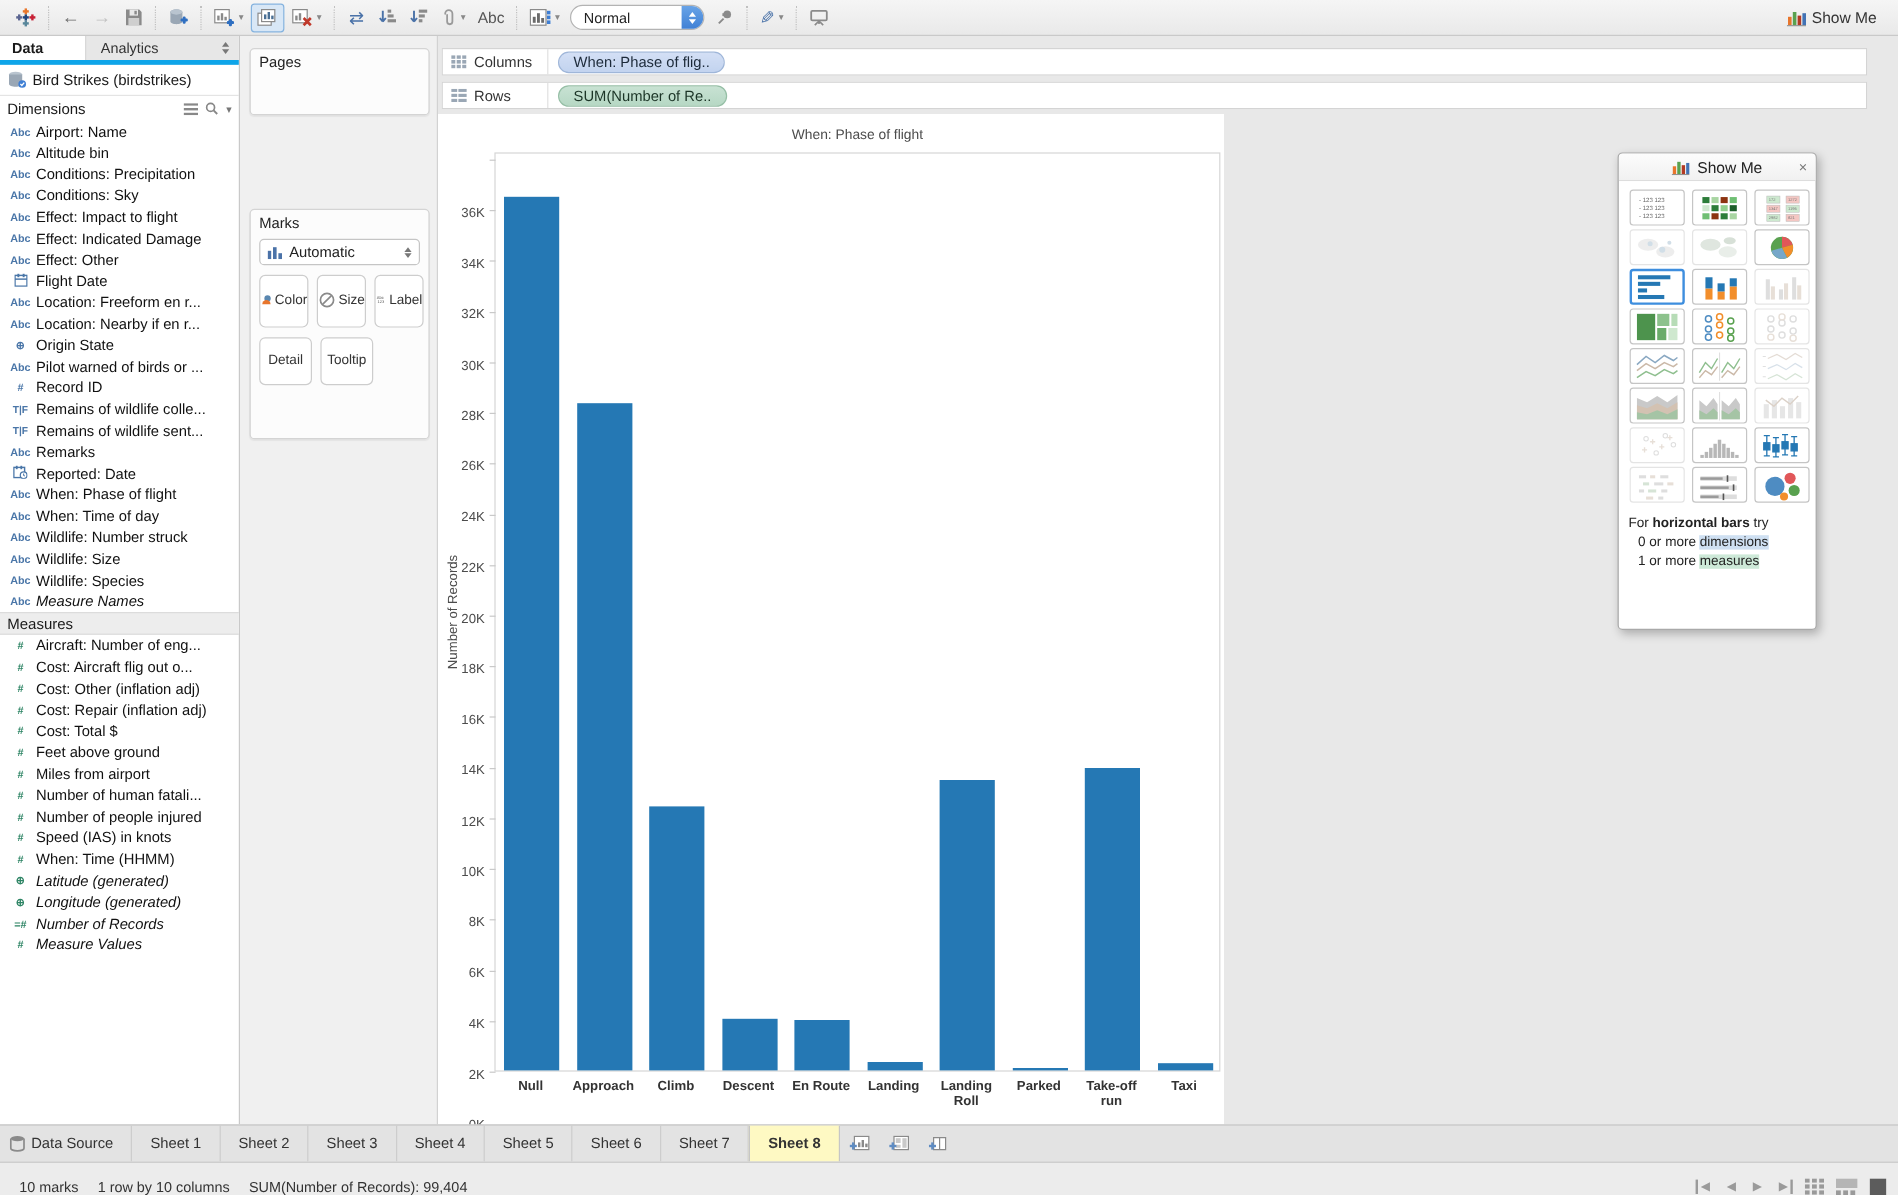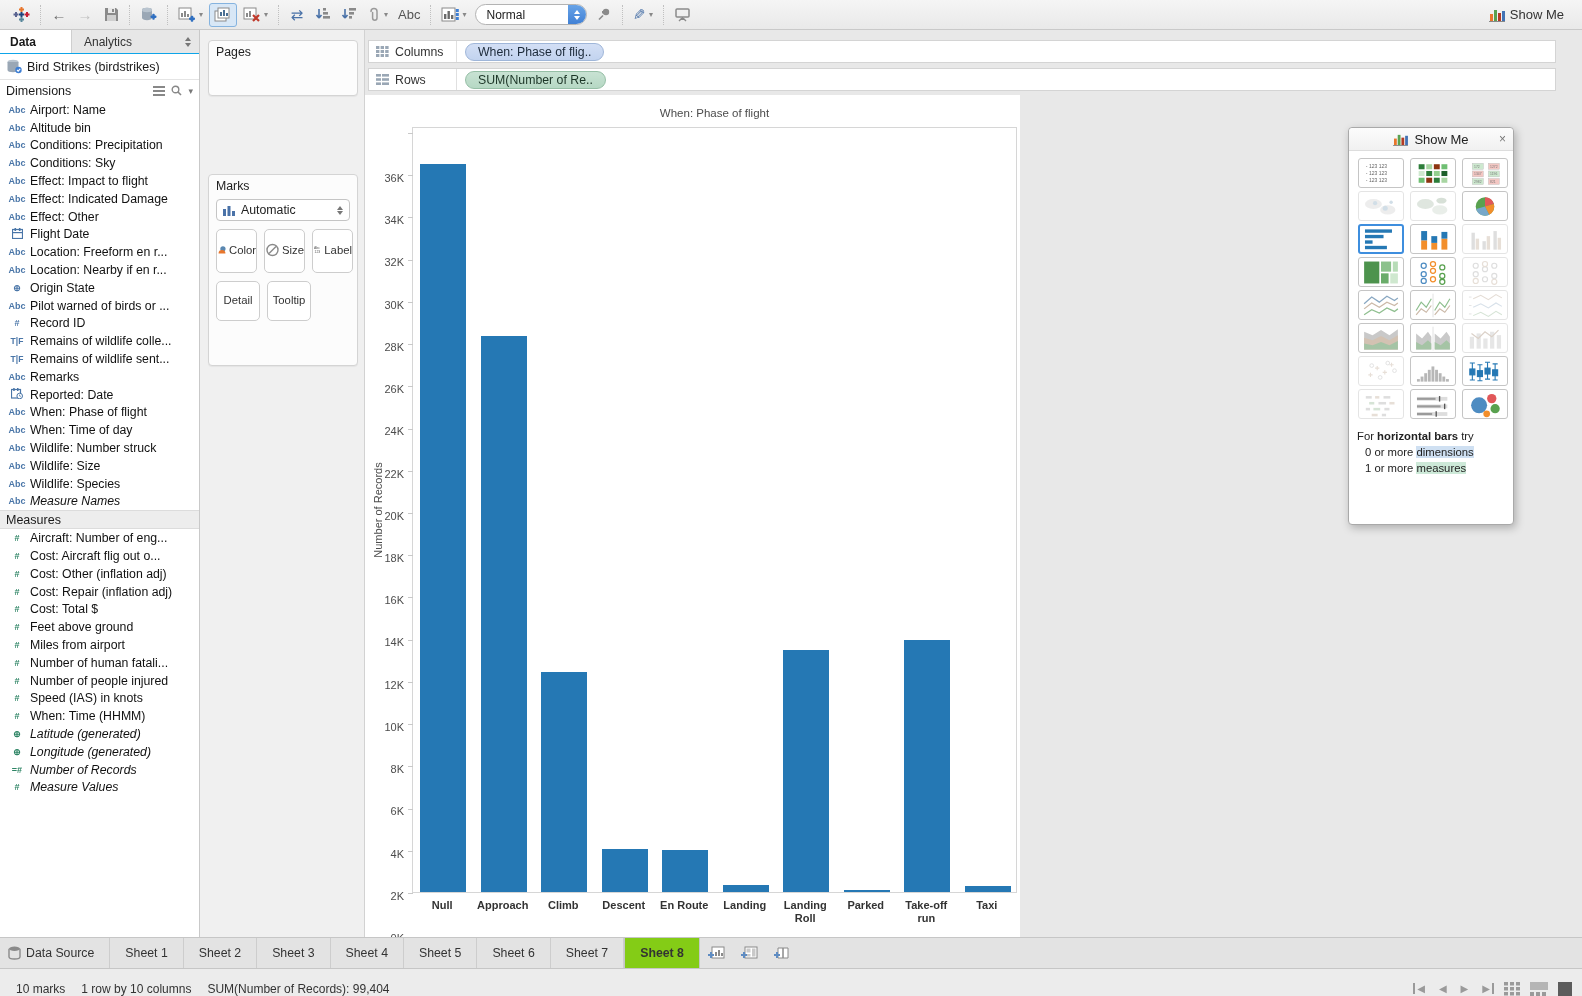--- a/index.html
+++ b/index.html
@@ -25,21 +25,21 @@
     display:flex; flex-direction:column; align-items:center; justify-content:center; gap:2px; }
   .tri-up-w { width:0;height:0;border-left:3px solid transparent;border-right:3px solid transparent;border-bottom:4px solid #fff; }
   .tri-dn-w { width:0;height:0;border-left:3px solid transparent;border-right:3px solid transparent;border-top:4px solid #fff; }
   .tri-up-g { width:0;height:0;border-left:3px solid transparent;border-right:3px solid transparent;border-bottom:4px solid #777; }
   .tri-dn-g { width:0;height:0;border-left:3px solid transparent;border-right:3px solid transparent;border-top:4px solid #777; }
   #tb-spacer { flex:1; }
   #showme-tb { display:flex; align-items:center; gap:5px; font-size:13px; color:#333; padding-right:10px; }
 
   
   #sidebar { position:absolute; left:0; top:30px; width:200px; height:907px; background:#fff; border-right:1px solid #c9c9c9; }
-  #side-tabs { display:flex; height:24px; background:#e7e7e7; border-bottom:1px solid #0ea5e9; }
+  #side-tabs { display:flex; height:24px; background:#e7e7e7; border-bottom:4px solid #0ea5e9; }
   #tab-data { width:72px; background:#fff; border-right:1px solid #cfcfcf; font-weight:bold; display:flex; align-items:center; padding-left:10px; }
   #tab-analytics { flex:1; display:flex; align-items:center; padding-left:12px; color:#333; }
   #pane-stepper { display:flex; flex-direction:column; gap:2px; padding:0 8px; justify-content:center; }
   #datasource-row { height:26px; display:flex; align-items:center; gap:5px; padding-left:6px; border-bottom:1px solid #e4e4e4; font-size:12.5px; }
   .list-header { height:21px; display:flex; align-items:center; padding:0 6px; color:#1a1a1a; font-size:12.5px; }
   #dims-header { justify-content:space-between; }
   #dims-header .hdr-icons { display:flex; align-items:center; gap:6px; color:#777; }
   #meas-header { background:#ededed; border-top:1px solid #dcdcdc; border-bottom:1px solid #dcdcdc; height:19px; }
   .field-row { height:17.8px; display:flex; align-items:center; padding-left:4px; overflow:hidden; white-space:nowrap; }
   .fi { width:26px; flex:none; text-align:center; font-size:9px; font-weight:bold; }
@@ -93,21 +93,21 @@
   .sm-item.selected { border:2px solid #3e8ede; }
   .sm-item.disabled { opacity:.45; }
   .sm-item svg { width:42px; height:27px; }
   #showme-footer { padding:9px 0 0 8px; font-size:11.3px; color:#222; line-height:16px; }
   .hl-dim { background:#cfe0f2; } .hl-meas { background:#cde9d8; }
 
   
   #tabbar { position:absolute; left:0; top:937px; width:1582px; height:31px; background:#e3e3e3; border-top:1px solid #c6c6c6; display:flex; align-items:stretch; }
   .sheet-tab { display:flex; align-items:center; gap:5px; padding:0 15px; border-right:1px solid #cdcdcd; color:#333; font-size:12.3px; }
   .sheet-tab.first { padding-left:8px; }
-  .sheet-tab.active { background:#84cc16; font-weight:bold; border-right:1px solid #c6c6c6; border-left:1px solid #c6c6c6; }
+  .sheet-tab.active { background:#fef9c3; font-weight:bold; border-right:1px solid #c6c6c6; border-left:1px solid #c6c6c6; }
   .tab-icon-btn { display:flex; align-items:center; padding:0 8px; }
 
   
   #statusbar { position:absolute; left:0; top:968px; width:1582px; height:40px; background:#ececec; border-top:1px solid #c6c6c6;
     display:flex; align-items:center; font-size:12px; color:#333; }
   #statusbar .sb-item { margin-left:16px; }
   #sb-right { margin-left:auto; display:flex; align-items:center; gap:10px; padding-right:10px; color:#9a9a9a; }
   .nav-g { font-size:10px; color:#9a9a9a; padding:0 2px; }
   .nav-stop { border-left:2px solid #9a9a9a; }
   .nav-stop-r { border-right:2px solid #9a9a9a; }

